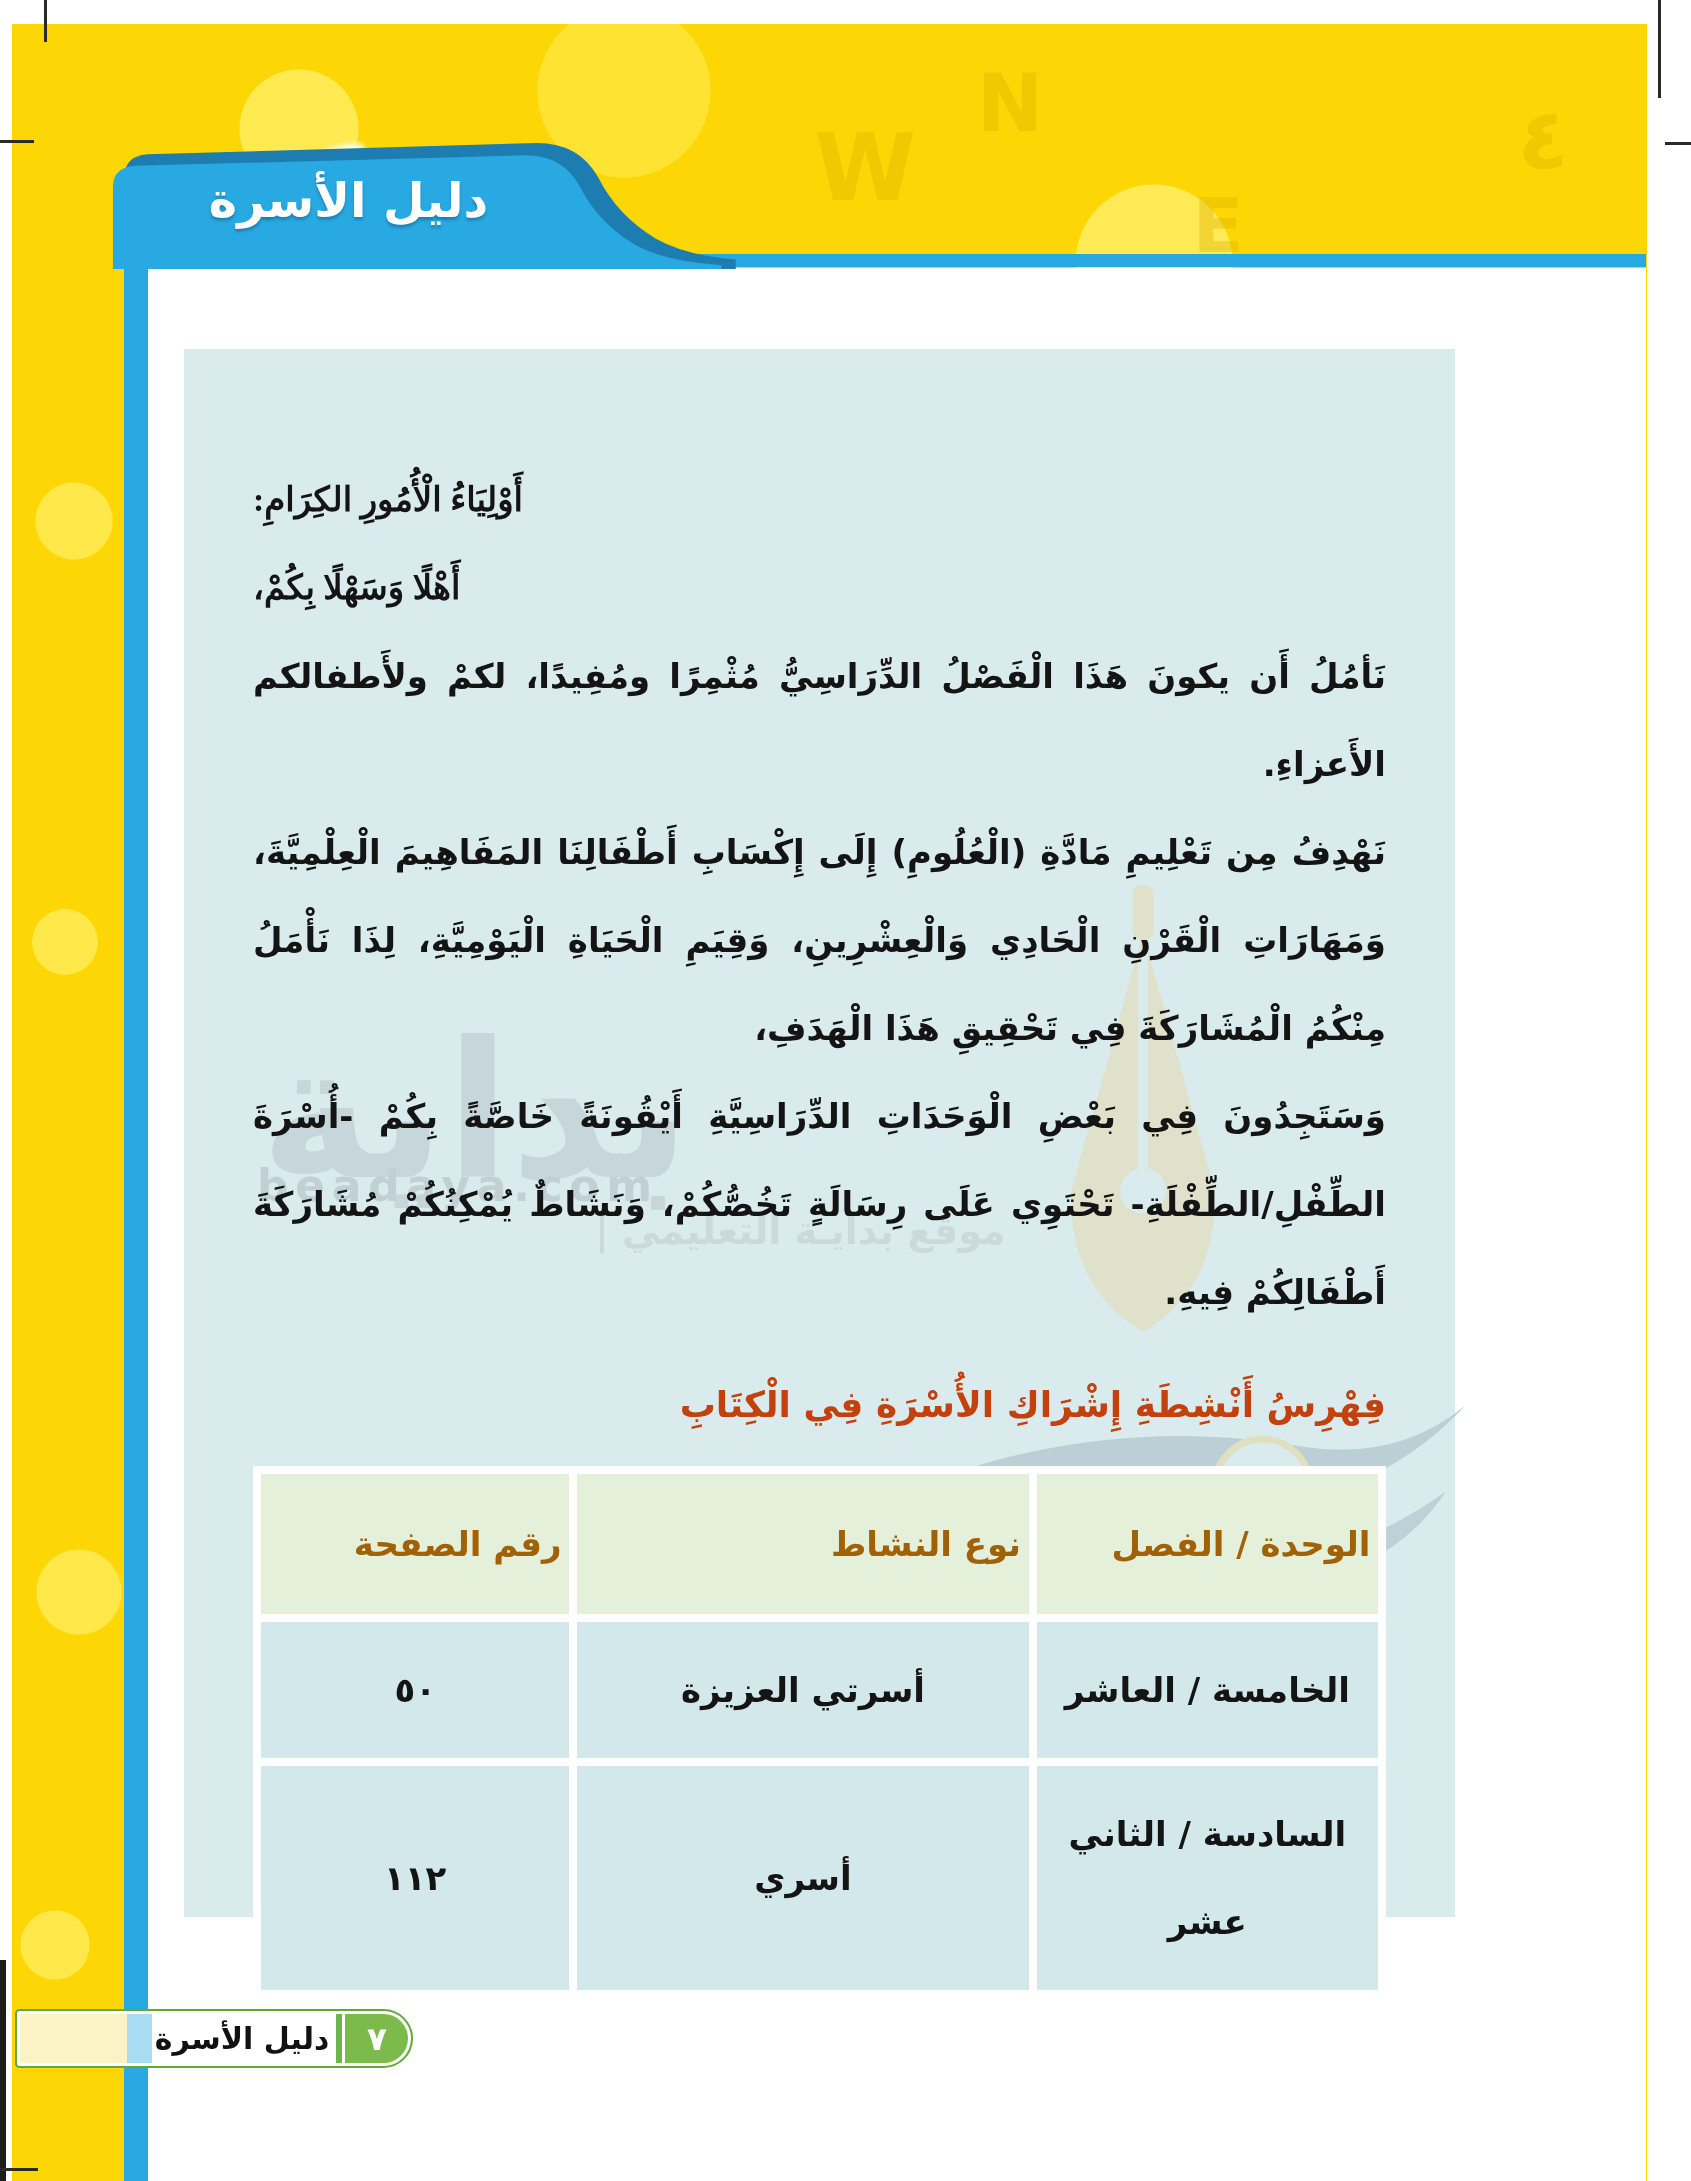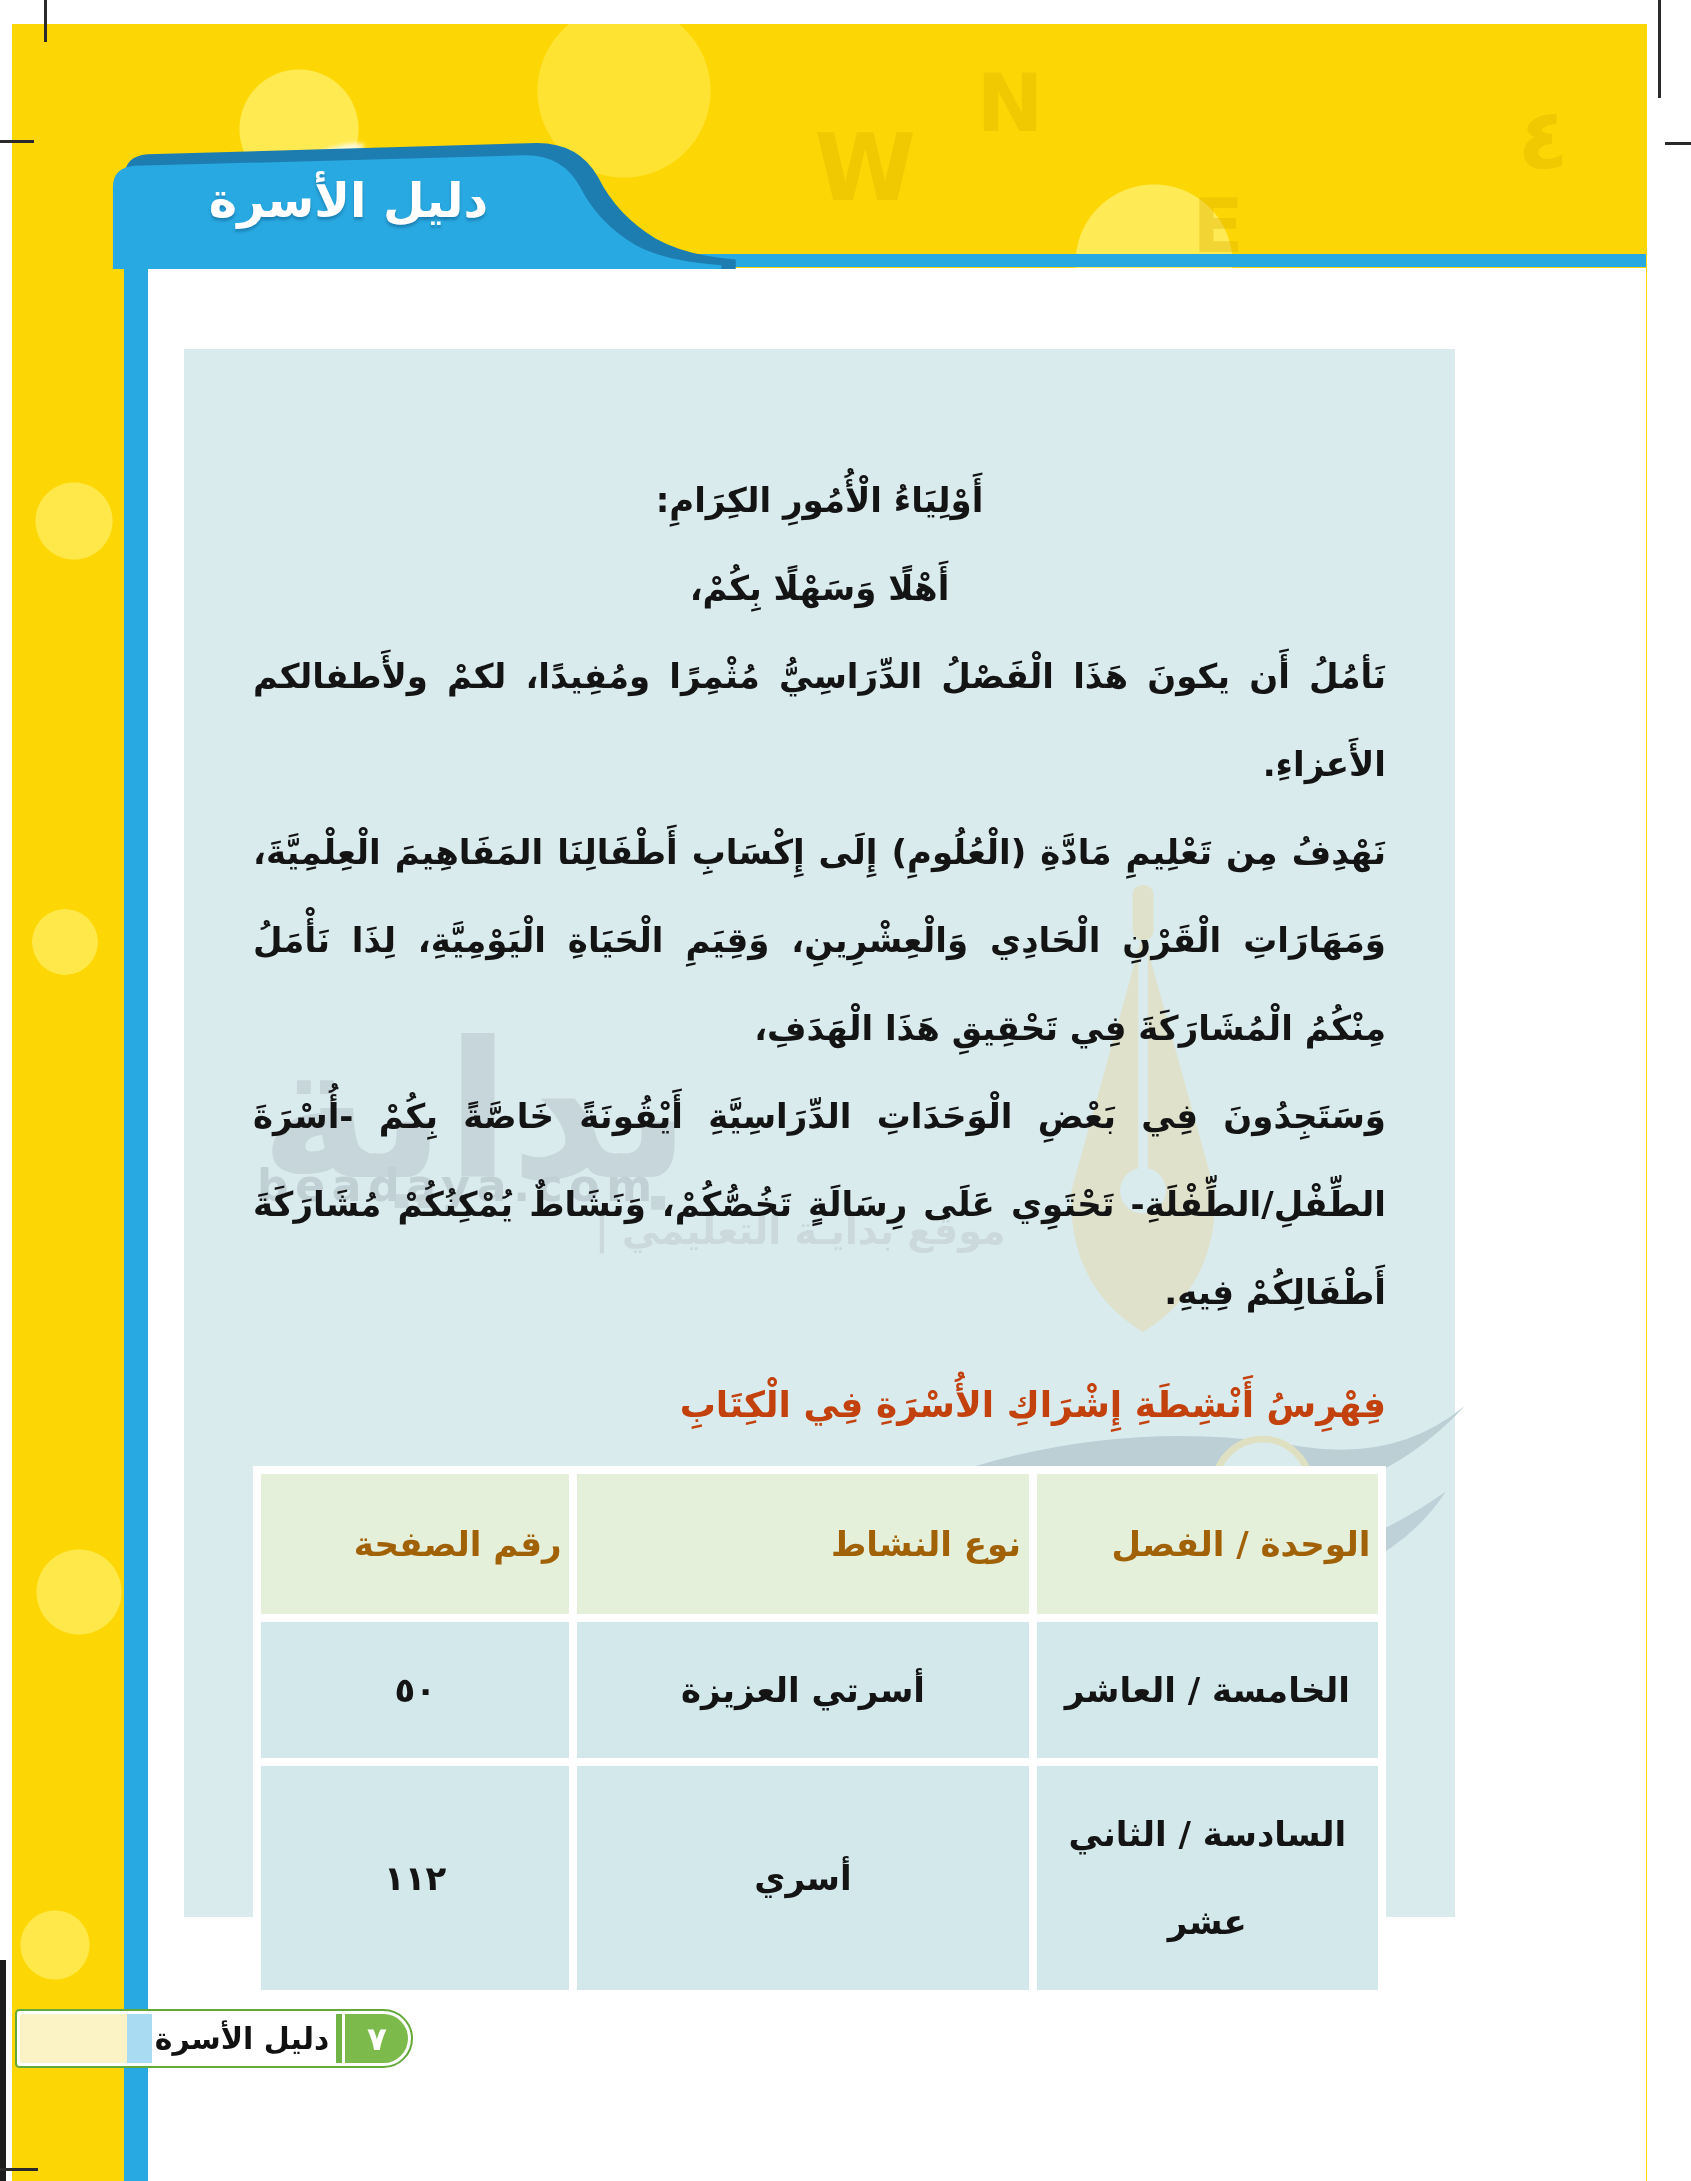--- a/index.html
+++ b/index.html
@@ -48,21 +48,21 @@
   
   .content-box{
     left:184px;top:349px;width:1271px;height:1568px;background:#DAEBEE;
     direction:rtl;
   }
   .letter{
     position:absolute;right:69px;left:69px;top:107px;
     color:#141414;font-weight:bold;font-size:34px;line-height:88px;
   }
   .letter p{margin:0;text-align:justify;}
-  .letter .line{text-align:center;}
+  .letter .line{text-align:left;font-family:Liberation Serif, serif;}
   .index-title{
     text-align:right;font-size:36px;font-weight:bold;color:#c2410c;
     margin:25px 0 9.6px 0;
   }
   table.index{
     width:100%;border-spacing:8.6px;background:#ffffff;direction:rtl;
     margin-top:17px;
   }
   table.index th{
     background:#E5F0DB;font-size:34px;font-weight:bold;color:#a16207;padding:26px 7.6px;text-align:right;

